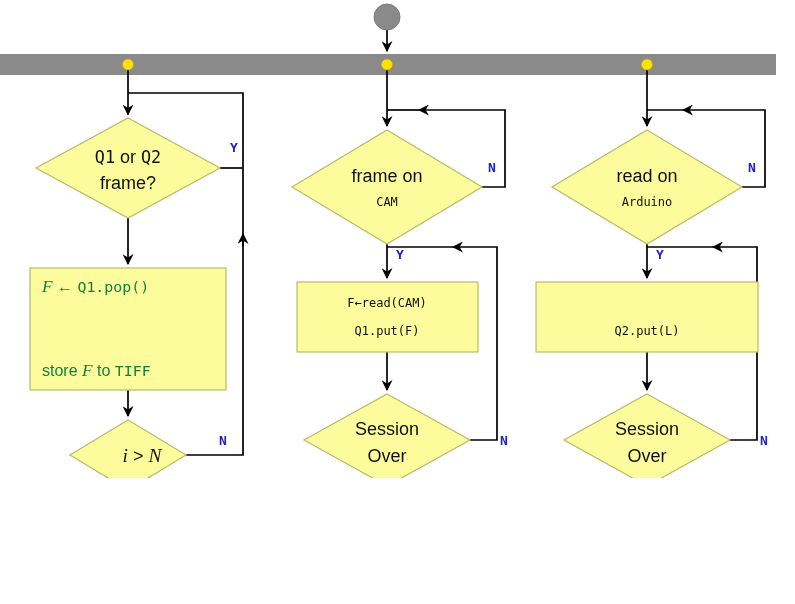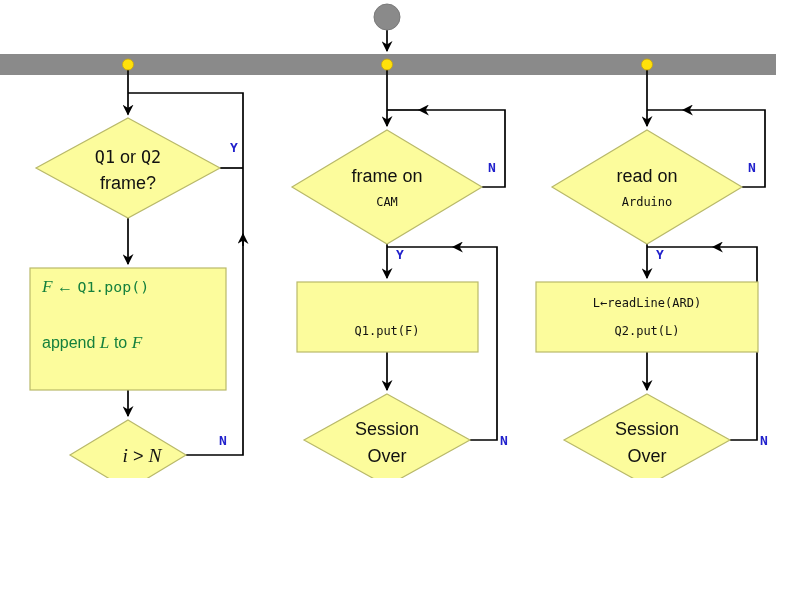--- a/index.html
+++ b/index.html
@@ -94,41 +94,41 @@
       <circle class="dot" cx="387" cy="534.5" r="5.5"></circle>
       <circle class="dot" cx="647" cy="534.5" r="5.5"></circle>
     </g>
   </svg>
 
   <div class="t" style="left:128px;top:157px"><span class="mono">Q1</span><span> or </span><span class="mono">Q2</span></div>
   <div class="t" style="left:128px;top:183px">frame?</div>
   <div class="t yn" style="left:234px;top:147px">Y</div>
 
   <div class="tl" style="left:42px;top:287px"><span class="math">F</span><span> ← </span><span class="mono">Q1.pop()</span></div>
-  <div class="tl" style="left:42px;top:343px"><span>append </span><span class="math">L</span><span> to </span><span class="math">F</span></div>
+  <div class="tl" style="left:42px;top:371px"><span>store </span><span class="math">F</span><span> to </span><span class="mono">TIFF</span></div>
 
   <div class="t" style="left:142px;top:456px"><span class="math">i</span><span> &gt; </span><span class="math">N</span></div>
   <div class="t yn" style="left:223px;top:440px">N</div>
 
   <div class="t" style="left:387px;top:176px">frame on</div>
   <div class="t tmono" style="left:387px;top:202px">CAM</div>
   <div class="t yn" style="left:492px;top:167px">N</div>
   <div class="t yn" style="left:400px;top:254px">Y</div>
 
+  <div class="t tmono" style="left:387px;top:303px">F←read(CAM)</div>
   <div class="t tmono" style="left:387px;top:331px">Q1.put(F)</div>
 
   <div class="t" style="left:387px;top:429px">Session</div>
   <div class="t" style="left:387px;top:456px">Over</div>
   <div class="t yn" style="left:504px;top:440px">N</div>
 
   <div class="t" style="left:647px;top:176px">read on</div>
   <div class="t tmono" style="left:647px;top:202px">Arduino</div>
   <div class="t yn" style="left:752px;top:167px">N</div>
   <div class="t yn" style="left:660px;top:254px">Y</div>
 
-  <div class="t tmono" style="left:647px;top:303px">L←readLine(ARD)</div>
   <div class="t tmono" style="left:647px;top:331px">Q2.put(L)</div>
 
   <div class="t" style="left:647px;top:429px">Session</div>
   <div class="t" style="left:647px;top:456px">Over</div>
   <div class="t yn" style="left:764px;top:440px">N</div>
 
 </div>
 
 </body></html>

